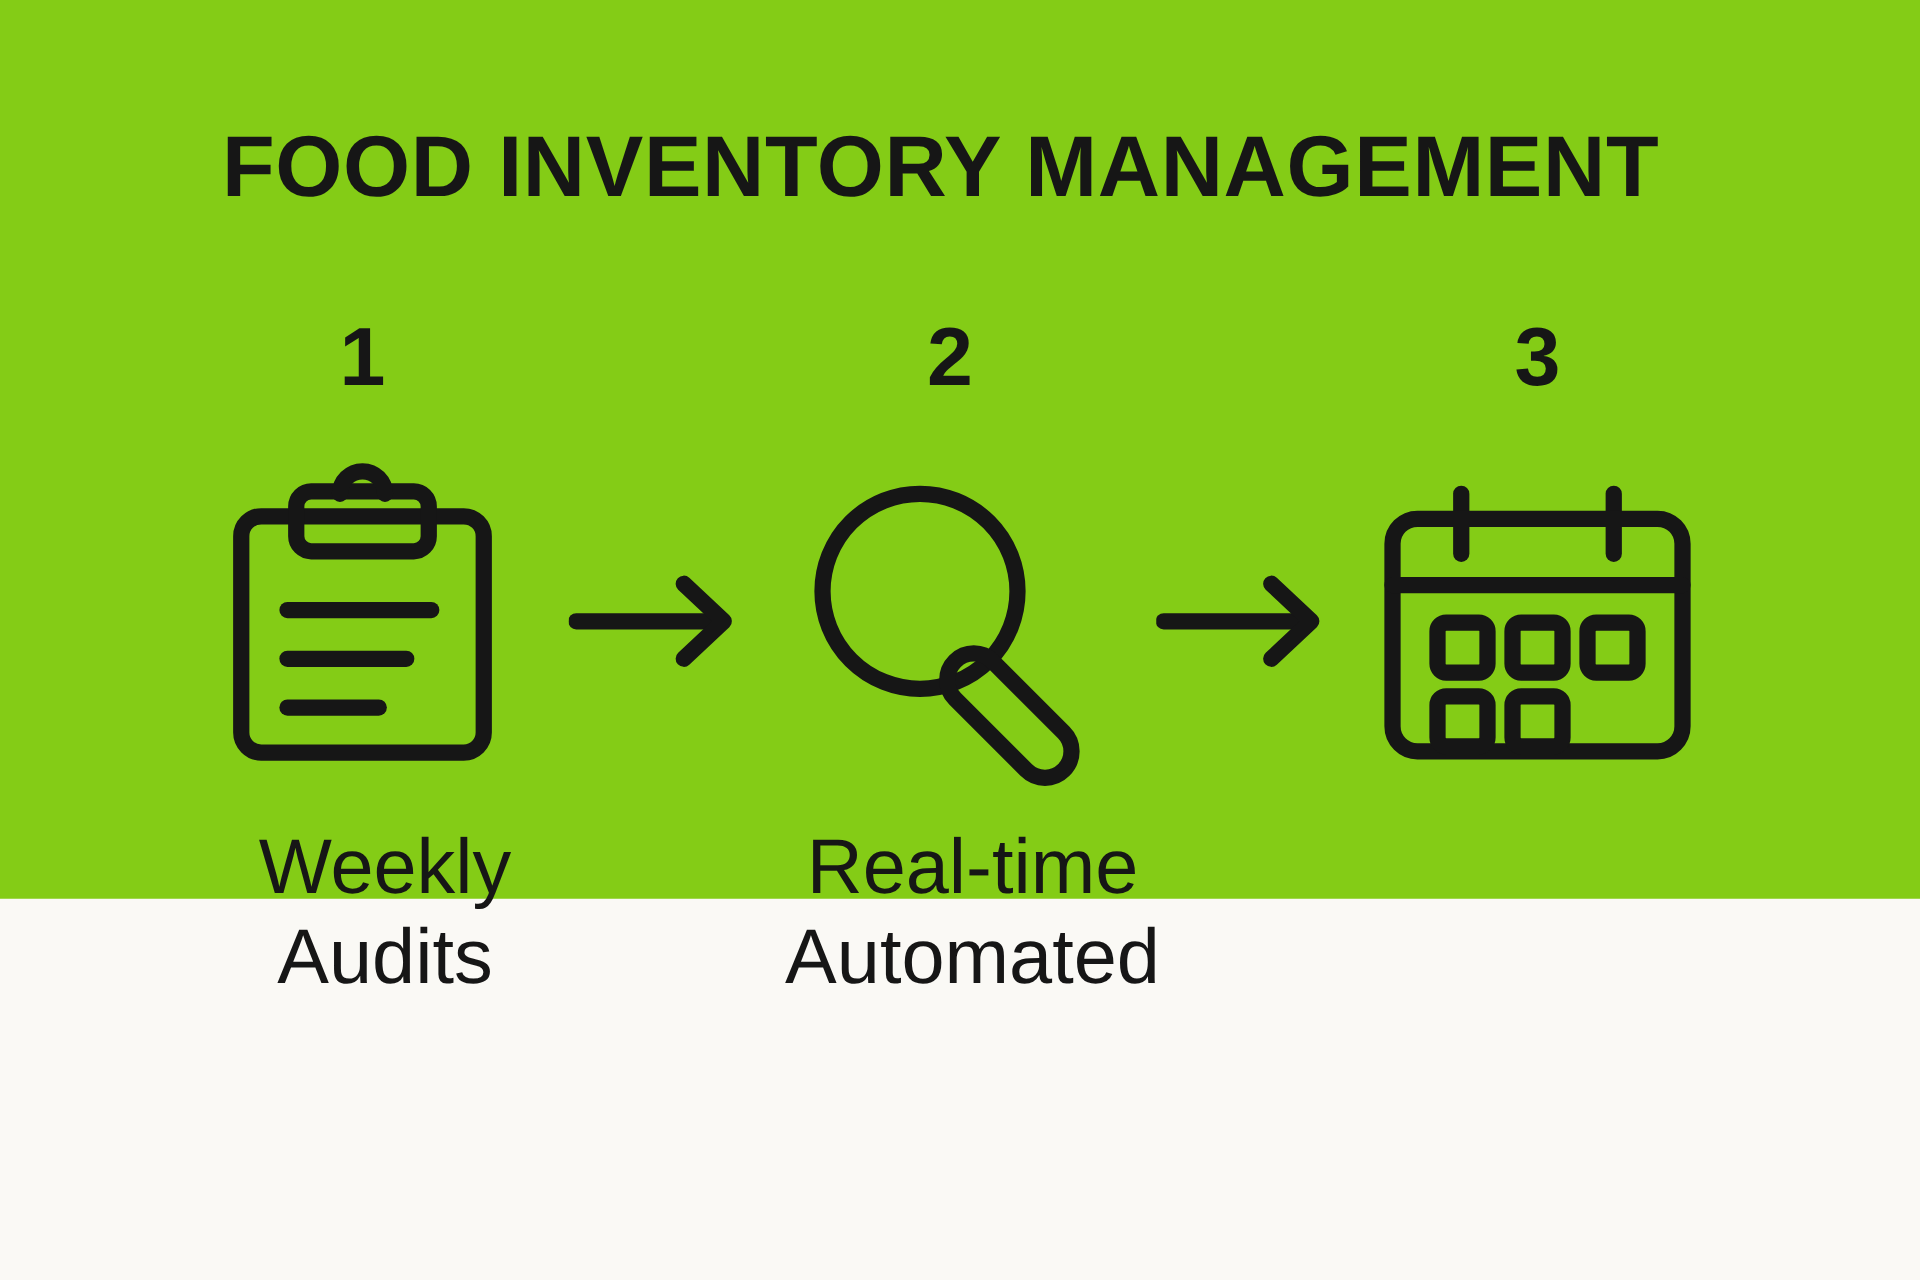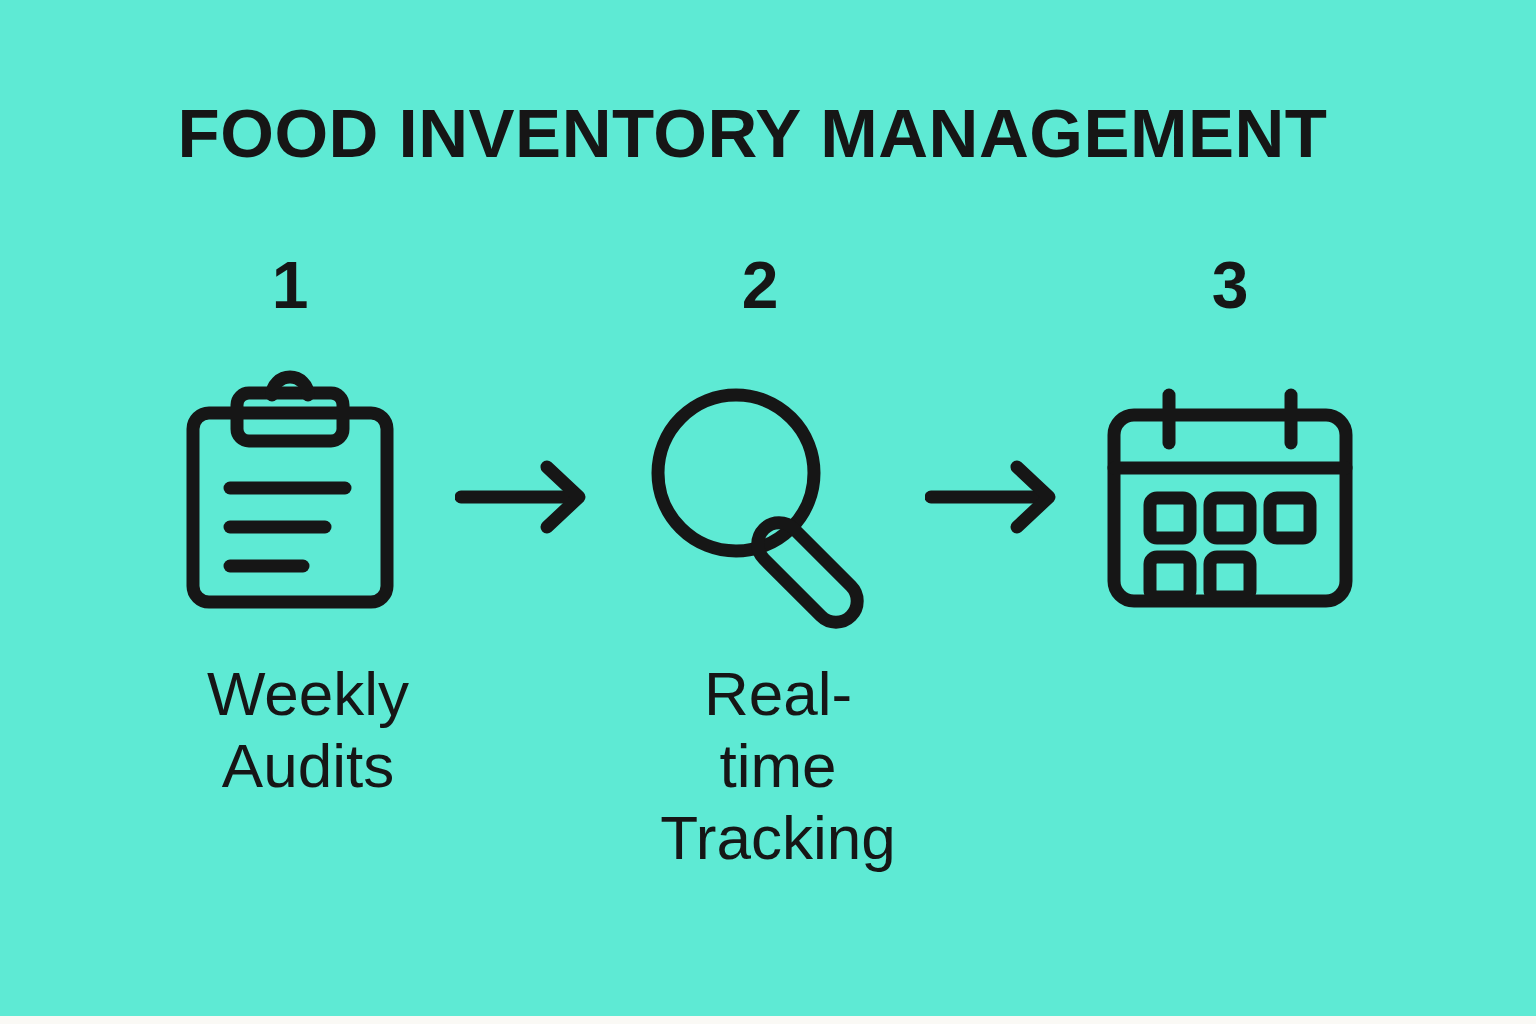--- a/index.html
+++ b/index.html
@@ -11,22 +11,22 @@
     height: 1024px;
     background: #faf9f5;
     font-family: "Liberation Sans", sans-serif;
     color: #161616;
     overflow: hidden;
   }
 
   .canvas {
     position: relative;
     width: 1536px;
-    height: 1016px;
-    background: #5eead4;
+    height: 719px;
+    background: #84cc16;
   }
 
   
   .title {
     position: absolute;
     top: 98px;
     left: 0;
     width: 1505px;
     text-align: center;
     font-size: 69px;
@@ -150,21 +150,21 @@
 
           <path d="M146 144
                    L203 201
                    a21 21 0 0 1 -30 30
                    L116 174
                    a21 21 0 0 1 30 -30 Z"></path>
         </svg>
       </div>
 
       <div class="step-label">Real-time
-Tracking</div>
+Automated</div>
     </div>
 
     <div class="arrow">
       <svg width="140" height="80" viewBox="0 0 140 80" fill="none" stroke="#161616" stroke-width="13" stroke-linecap="round" stroke-linejoin="round">
         <path d="M6 40 H122"></path>
         <path d="M92 10 L124 40 L92 70"></path>
       </svg>
     </div>
 
     <div class="step">

